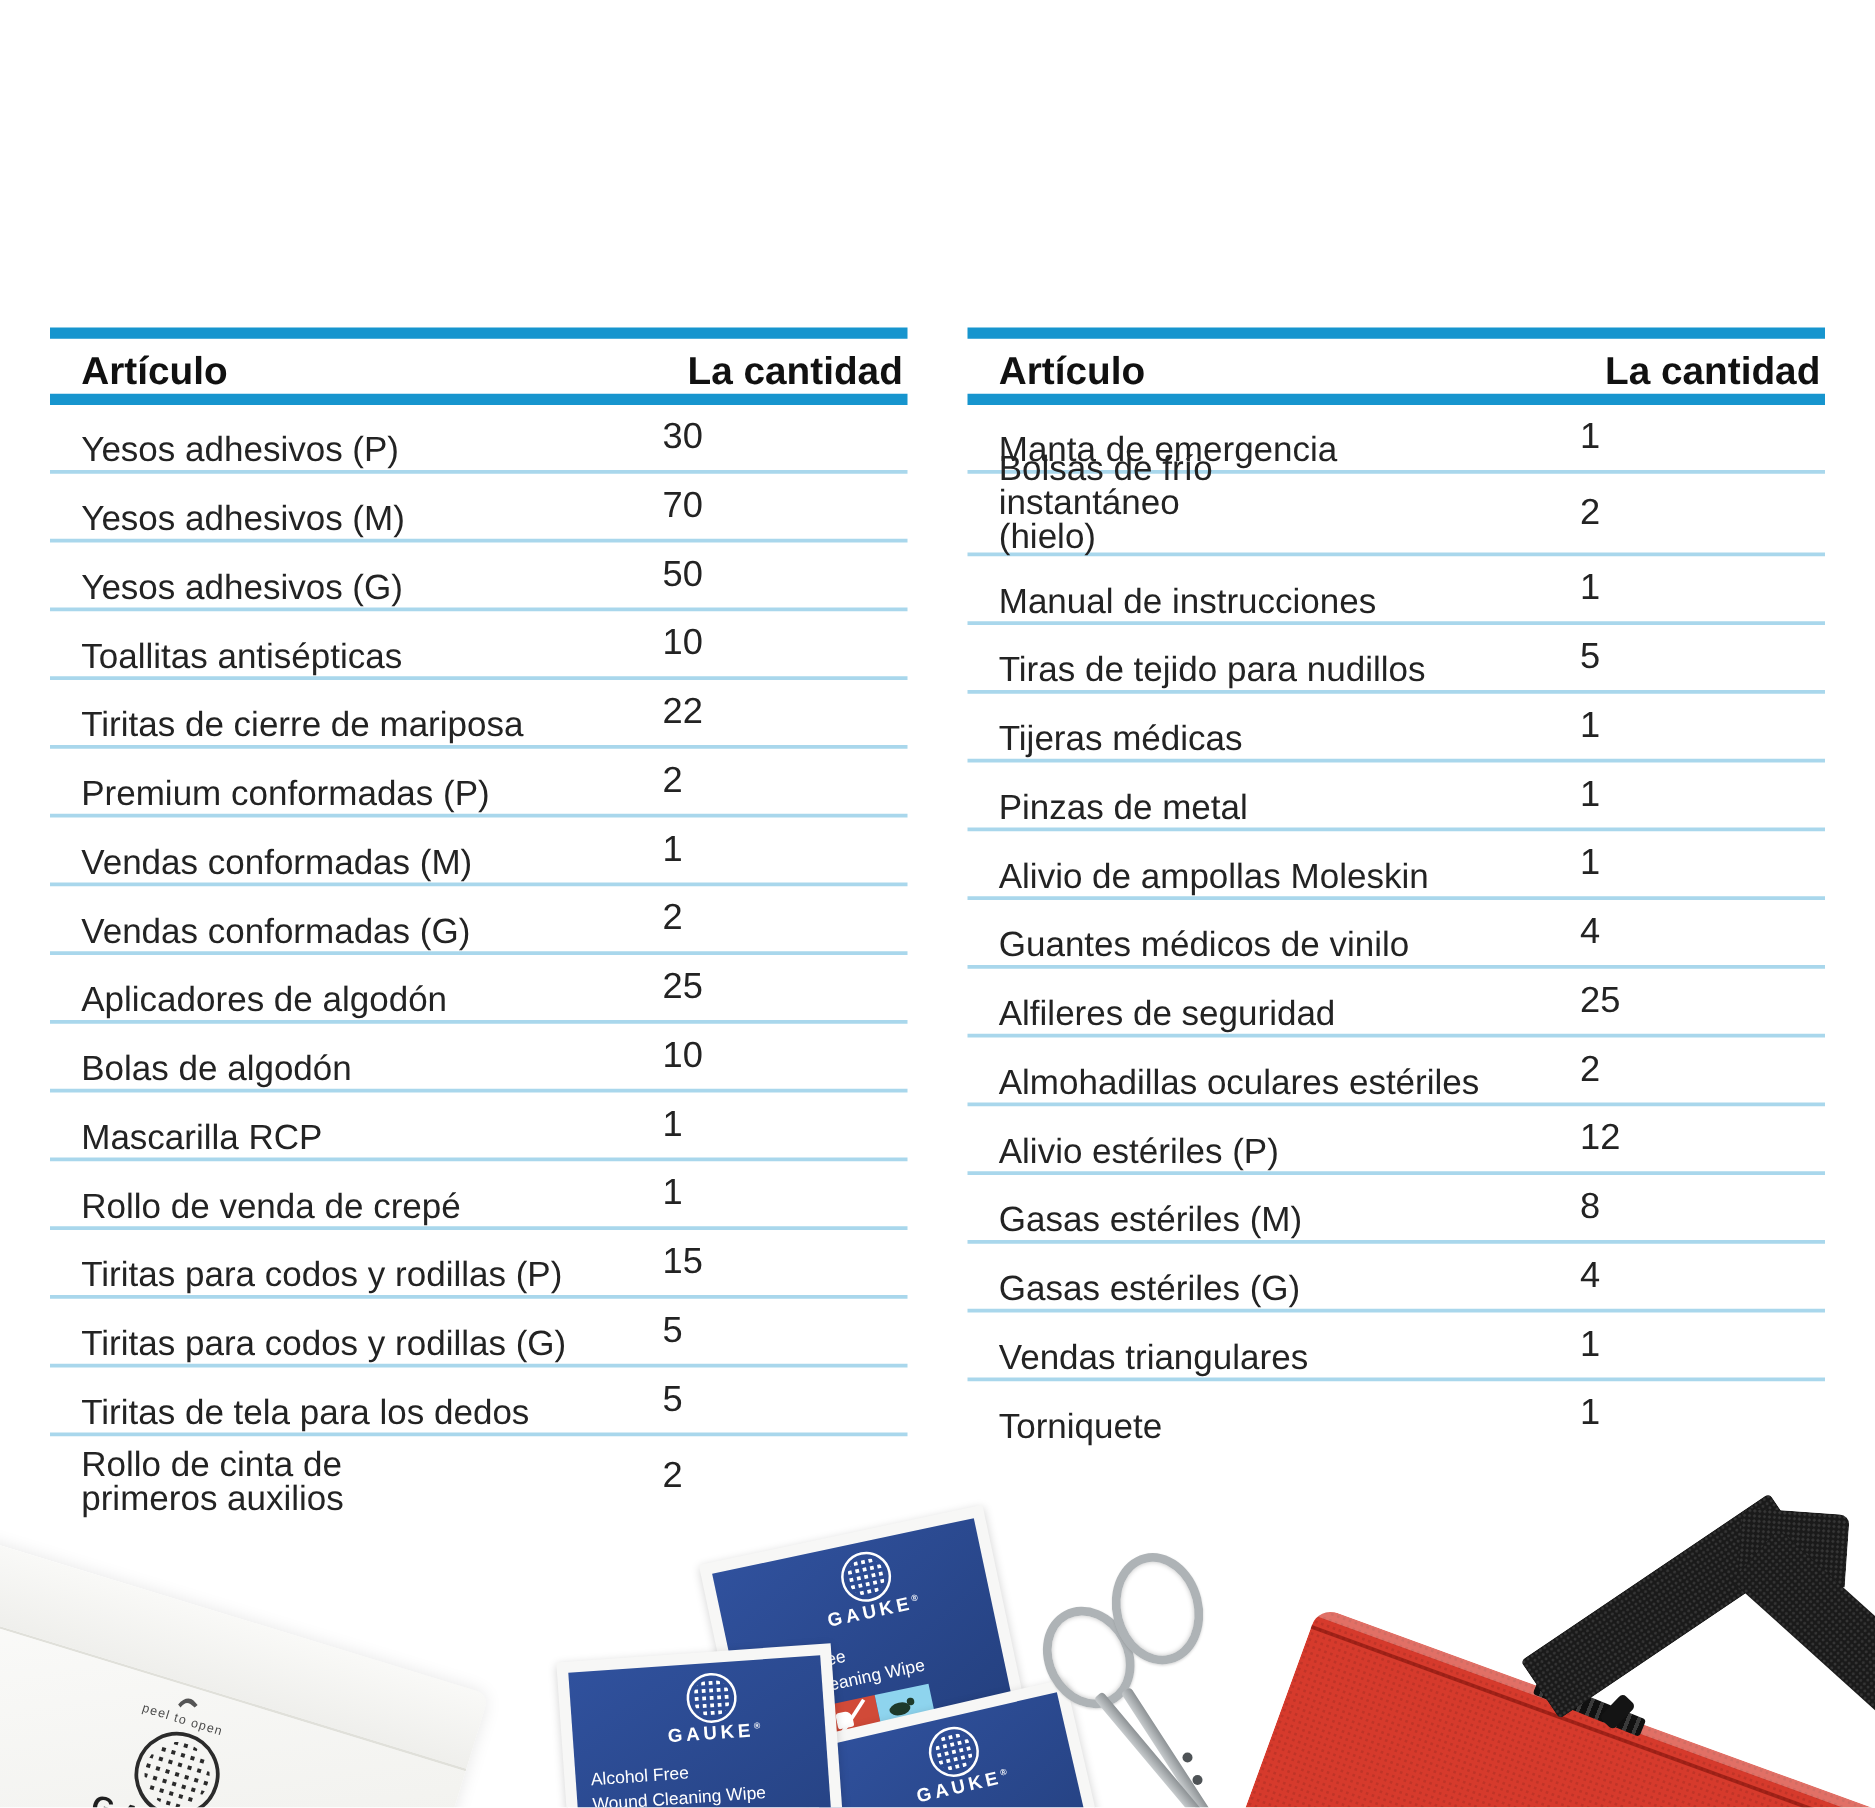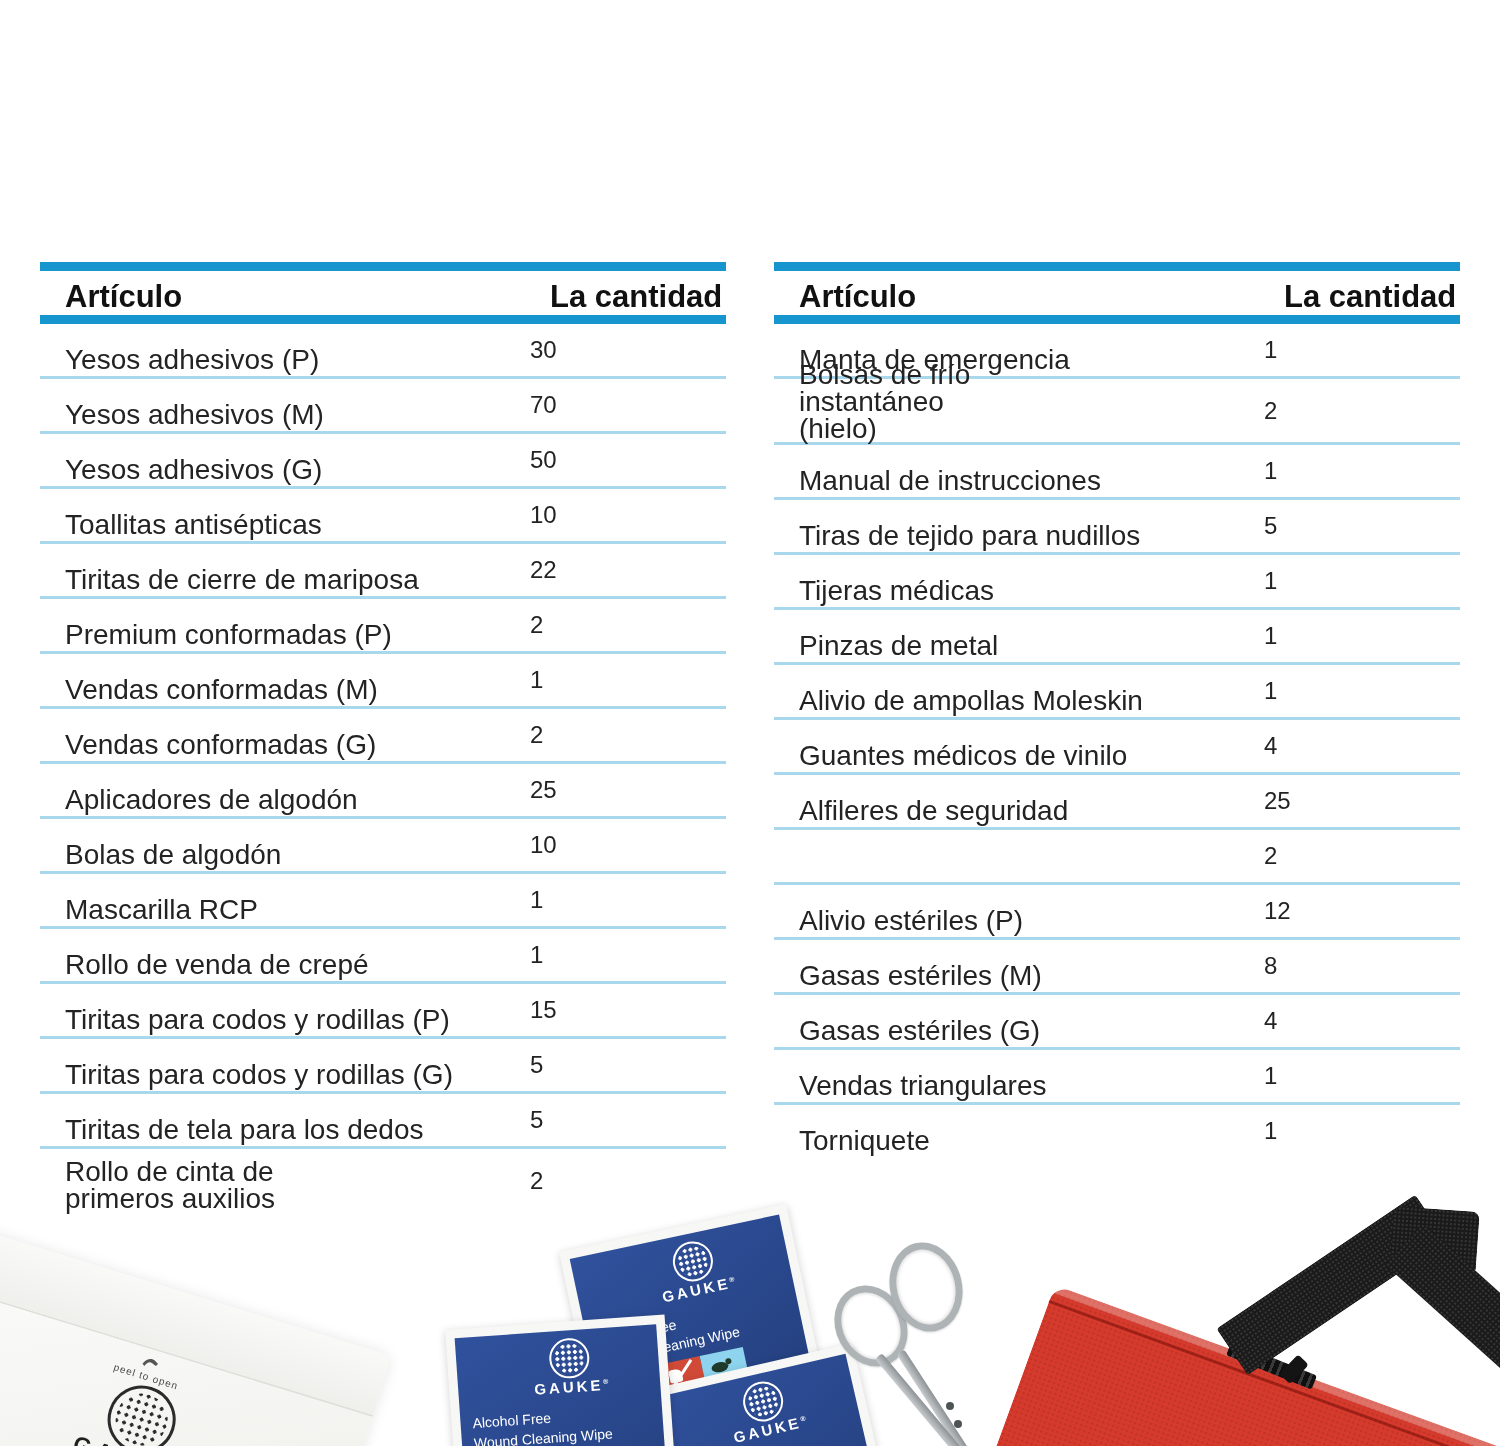--- a/index.html
+++ b/index.html
@@ -19,21 +19,21 @@
   .topbar,.midbar{height:9px;background:var(--accent,#1795ce);}
   .thead{height:44px;position:relative;display:flex;align-items:flex-end;}
   .th{font-weight:bold;font-size:31px;color:#111;margin-left:20px;}
   .th.item{margin-left:25px;}
   .th.qty{position:absolute;left:490px;}
   .trow{position:relative;height:52px;display:flex;align-items:flex-end;
         border-bottom:3px solid var(--divider,#a9d7ec);}
   .trow:last-child{border-bottom:none;}
   .trow .item{margin-left:25px;font-size:28px;color:#232323;}
   .trow .qty{position:absolute;left:490px;top:50%;transform:translateY(-50%);
-             font-size:24px;color:#232323;}
+             font-size:29px;color:#232323;}
   .trow.small{height:63px;}
   .trow.small .item{font-size:28px;line-height:27px;max-width:225px;}
 
   
   .logo{width:52px;height:52px;border:3px solid currentColor;border-radius:50%;
         padding:5px;background-clip:content-box;
         background-image:radial-gradient(currentColor 1.7px, transparent 1.9px);
         background-size:8px 8px;background-position:center;}
 
   
@@ -235,20 +235,21 @@
         </div>
         <div class="trow">
           <span class="item">Guantes médicos de vinilo</span>
           <span class="qty">4</span>
         </div>
         <div class="trow">
           <span class="item">Alfileres de seguridad</span>
           <span class="qty">25</span>
         </div>
         <div class="trow">
+          <span class="item">Almohadillas oculares estériles</span>
           <span class="qty">2</span>
         </div>
         <div class="trow">
           <span class="item">Alivio estériles (P)</span>
           <span class="qty">12</span>
         </div>
         <div class="trow">
           <span class="item">Gasas estériles (M)</span>
           <span class="qty">8</span>
         </div>

